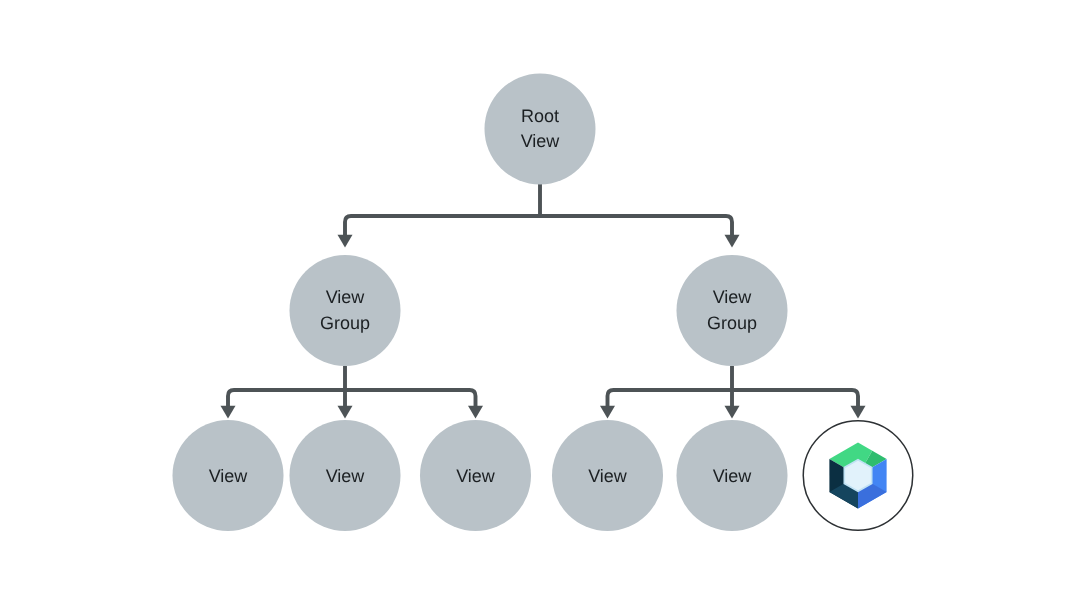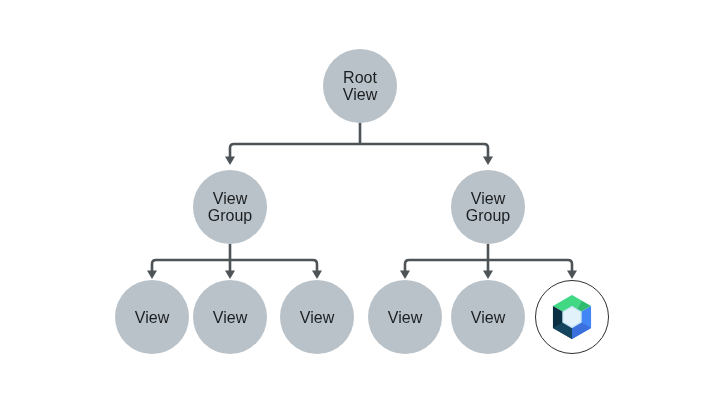--- a/index.html
+++ b/index.html
@@ -31,21 +31,21 @@
   .connectors path{stroke:var(--connector);stroke-width:2.6;fill:none;}
   .connectors polygon{fill:var(--connector);stroke:none;}
   .node{
     position:absolute;
     width:74px;height:74px;
     border-radius:50%;
     background:var(--node_fill);
     display:flex;align-items:center;justify-content:center;
     text-align:center;
     color:var(--node_text);
-    font-size:16px;line-height:17px;
+    font-size:12px;line-height:17px;
     box-sizing:border-box;
   }
   .node .lbl{display:block;max-width:52px;}
   .node.compose{
     background:var(--compose_node_fill);
     border:1.5px solid var(--compose_ring);
   }
   
   .lg-green-light{fill:var(--green_light);}
   .lg-green-dark{fill:var(--green_dark);}

